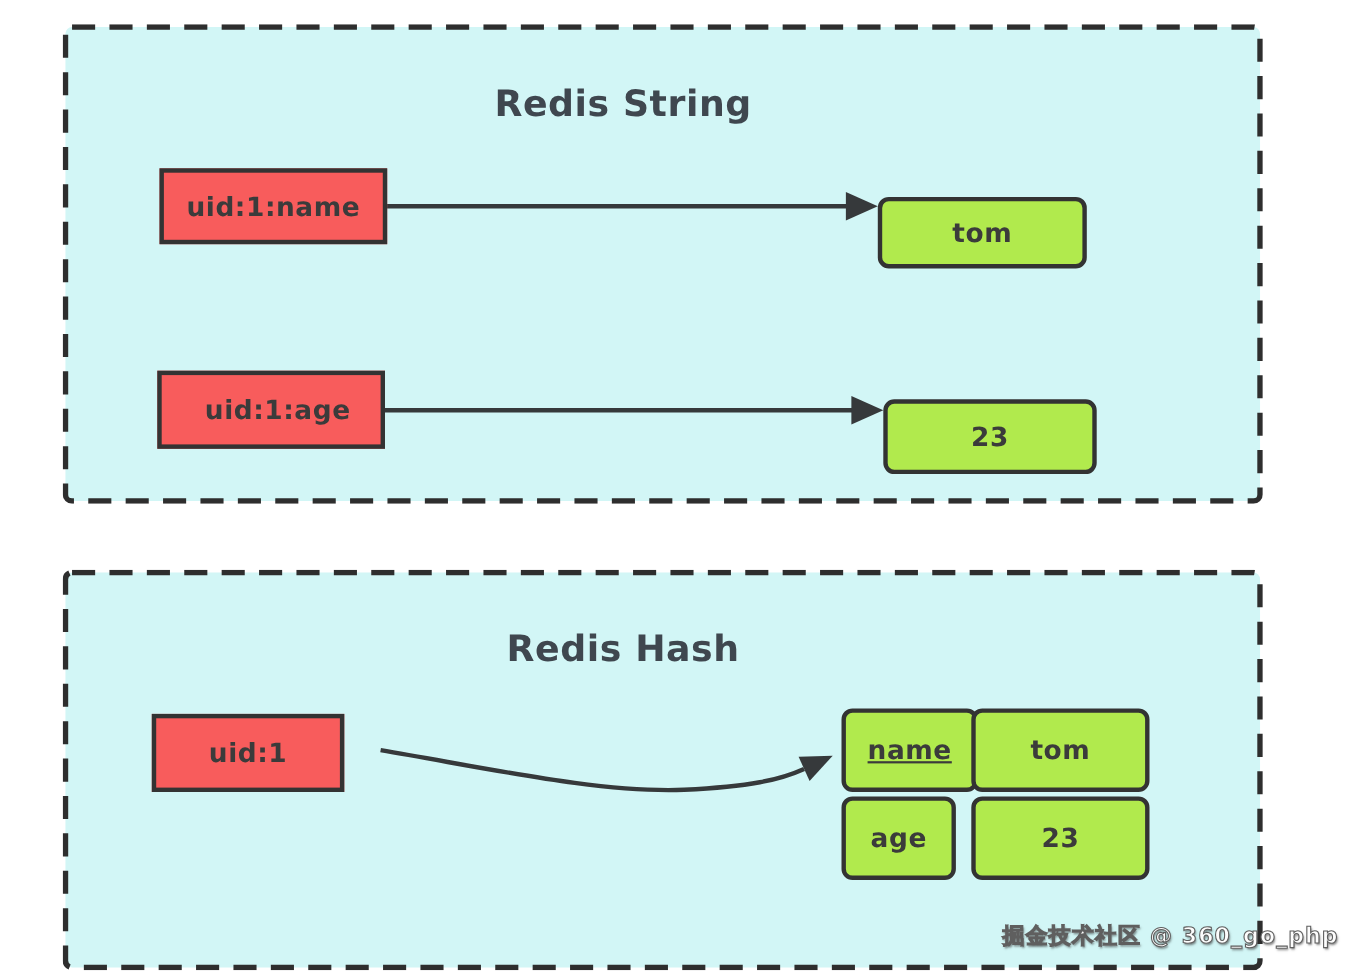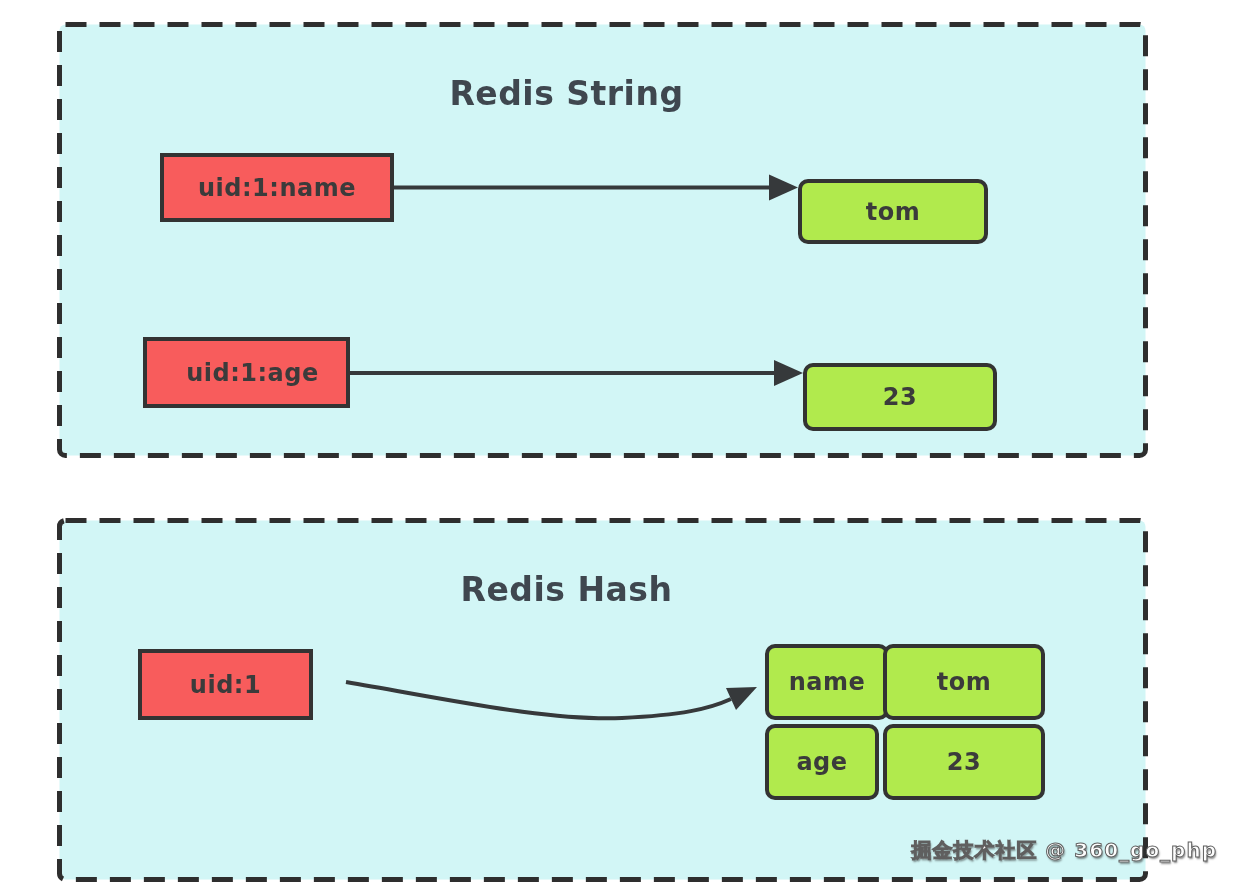--- a/index.html
+++ b/index.html
@@ -69,29 +69,29 @@
     background: var(--key-fill, #f85c5c);
     border: 4px solid var(--box-border, #333333);
   }
   .value-box {
     background: var(--value-fill, #b1ea4d);
     border: 4px solid var(--box-border, #333333);
     border-radius: 10px;
     margin-top: 24px;
   }
   
-  .n-key1 { left: 103px;  top: 131px; width: 234px; height: 69px; }
+  .n-key1 { left: 88px;  top: 131px; width: 207px; height: 69px; }
   .n-val1 { left: 741px; top: 133px; width: 190px; height: 65px; }
   .n-key2 { left: 86px;  top: 315px; width: 207px; height: 71px; padding-left: 12px; }
   .n-val2 { left: 746px; top: 317px; width: 194px; height: 68px; }
   
   .n-hkey     { left: 81px;  top: 131px; width: 175px; height: 71px; }
-  .cell-name  { left: 708px; top: 102px; width: 124px; height: 76px; }
+  .cell-name  { left: 708px; top: 102px; width: 124px; height: 76px; text-decoration: underline; }
   .cell-tom   { left: 826px; top: 102px; width: 162px; height: 76px; }
-  .cell-age   { left: 708px; top: 182px; width: 114px; height: 76px; }
+  .cell-age   { left: 708px; top: 182px; width: 104px; height: 76px; }
   .cell-23    { left: 826px; top: 182px; width: 162px; height: 76px; }
 
   #panel-string { left: 57px; top: 22px;  width: 1091px; height: 436px; }
   #panel-hash   { left: 57px; top: 518px; width: 1091px; height: 364px; }
 
   .watermark {
     position: absolute;
     top: 836px;
     right: 23px;
     font-size: 20px;

